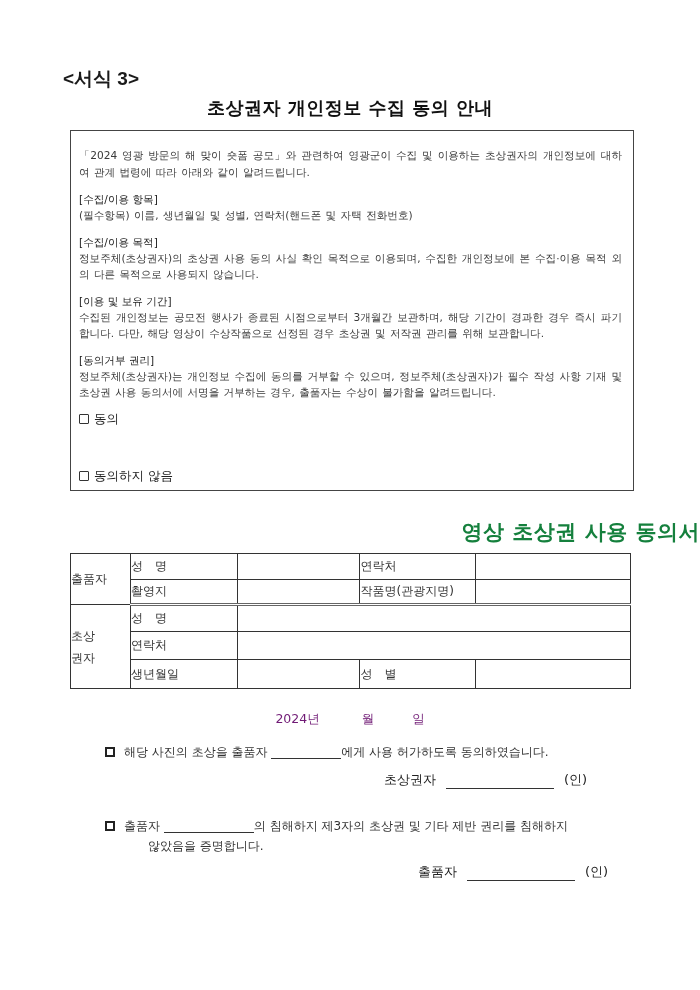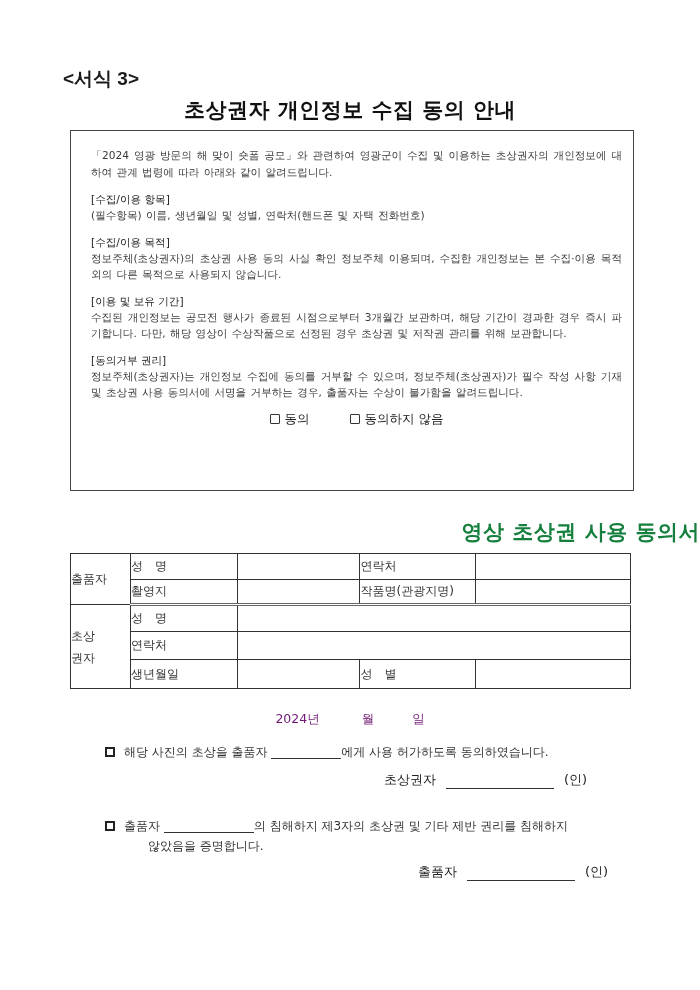--- a/index.html
+++ b/index.html
@@ -1,27 +1,27 @@
 <!DOCTYPE html>
 <html><head>
 <meta charset="utf-8">
 <style>
   * { box-sizing: border-box; margin: 0; padding: 0; }
   html, body { width: 700px; height: 990px; background: #ffffff; }
   body { position: relative; font-family: "DejaVu Sans", sans-serif; color: #2a2a2a; overflow: hidden; }
 
   .form-label { position: absolute; left: 63px; top: 66px; font-size: 19px; font-weight: bold; color: #1a1a1a; font-family: "Liberation Sans", "DejaVu Sans", sans-serif; letter-spacing: 0px; }
-  .title-1 { position: absolute; left: 0; width: 700px; top: 96px; text-align: center; font-size: 21px; font-weight: bold; color: #111; letter-spacing: 0.5px; }
+  .title-1 { position: absolute; left: 0; width: 700px; top: 96px; text-align: center; font-size: 18px; font-weight: bold; color: #111; letter-spacing: 0.5px; }
 
-  .notice-box { position: absolute; left: 70px; top: 130px; width: 564px; height: 361px; border: 1px solid #444; padding: 16px 11px 0 20px; }
+  .notice-box { position: absolute; left: 70px; top: 130px; width: 564px; height: 361px; border: 1px solid #444; padding: 16px 11px 0 8px; }
   .notice-text { font-size: 10.6px; line-height: 16.5px; color: #3a3a3a; text-align: justify; word-spacing: 1px; }
   .notice-intro { margin-bottom: 11px; }
   .section { margin-bottom: 10px; }
   .section-heading { font-size: 10.6px; font-weight: normal; color: #222; line-height: 16px; }
-  .consent-row { display: flex; justify-content: center; gap: 40px; margin-top: 4px; font-size: 12.5px; color: #222; }
+  .consent-row { display: flex; justify-content: center; gap: 40px; margin-top: 4px; font-size: 12.5px; color: #222; flex-direction: column; }
   .consent-opt { display: flex; align-items: center; gap: 5px; cursor: pointer; }
   .cbox { display: inline-block; width: 10px; height: 10px; border: 1px solid #333; border-radius: 1px; }
 
   .title-2 { position: absolute; left: 0; width: 700px; top: 518px; text-align: right; font-size: 21px; font-weight: bold; color: #15803d; letter-spacing: 0.5px; }
 
   table.form { position: absolute; left: 70px; top: 553px; width: 561px; border-collapse: collapse; font-size: 12px; color: #333; }
   table.form td { border: 1px solid #333; text-align: left; vertical-align: middle; padding: 0; }
   table.form tr.r1 td { height: 26px; }
   table.form tr.r2 td { height: 25px; }
   table.form tr.r3 td { height: 27px; }
@@ -48,21 +48,21 @@
 
 <div class="notice-box">
   <p class="notice-text notice-intro">「2024 영광 방문의 해 맞이 숏폼 공모」와 관련하여 영광군이 수집 및 이용하는 초상권자의 개인정보에 대하여 관계 법령에 따라 아래와 같이 알려드립니다.</p>
 
   <div class="section">
     <div class="section-heading">[수집/이용 항목]</div>
     <p class="notice-text">(필수항목) 이름, 생년월일 및 성별, 연락처(핸드폰 및 자택 전화번호)</p>
   </div>
   <div class="section">
     <div class="section-heading">[수집/이용 목적]</div>
-    <p class="notice-text">정보주체(초상권자)의 초상권 사용 동의 사실 확인 정보주체 이용되며, 수집한 개인정보는 본 수집·이용 목적 외의 다른 목적으로 사용되지 않습니다.</p>
+    <p class="notice-text">정보주체(초상권자)의 초상권 사용 동의 사실 확인 목적으로 이용되며, 수집한 개인정보에 본 수집·이용 목적 외의 다른 목적으로 사용되지 않습니다.</p>
   </div>
   <div class="section">
     <div class="section-heading">[이용 및 보유 기간]</div>
     <p class="notice-text">수집된 개인정보는 공모전 행사가 종료된 시점으로부터 3개월간 보관하며, 해당 기간이 경과한 경우 즉시 파기합니다. 다만, 해당 영상이 수상작품으로 선정된 경우 초상권 및 저작권 관리를 위해 보관합니다.</p>
   </div>
   <div class="section">
     <div class="section-heading">[동의거부 권리]</div>
     <p class="notice-text">정보주체(초상권자)는 개인정보 수집에 동의를 거부할 수 있으며, 정보주체(초상권자)가 필수 작성 사항 기재 및 초상권 사용 동의서에 서명을 거부하는 경우, 출품자는 수상이 불가함을 알려드립니다.</p>
   </div>
 

